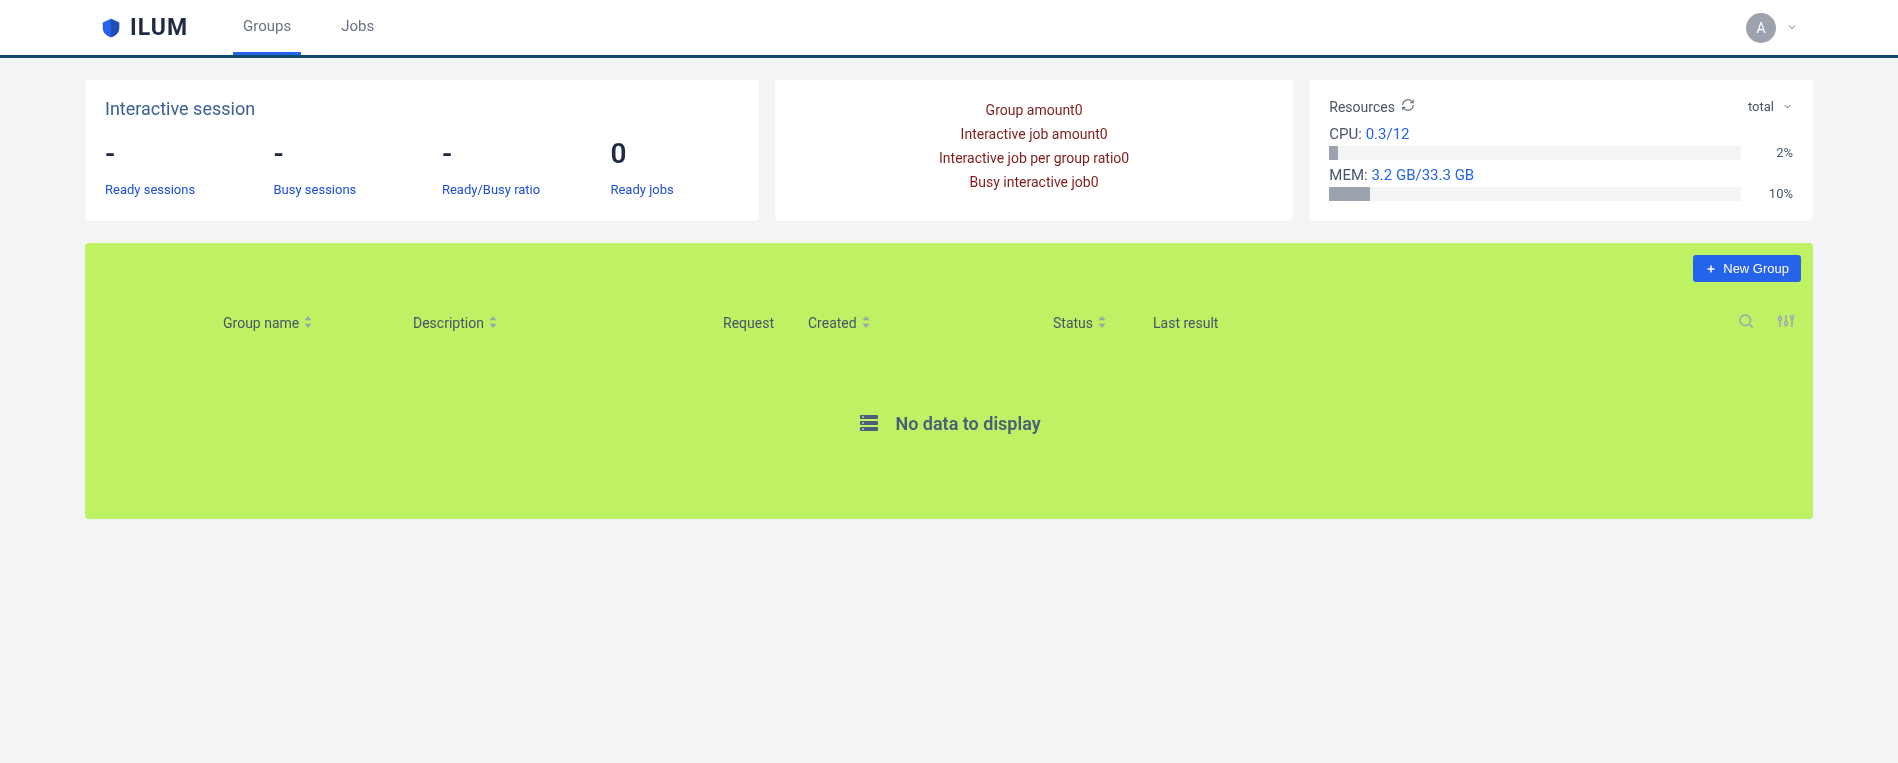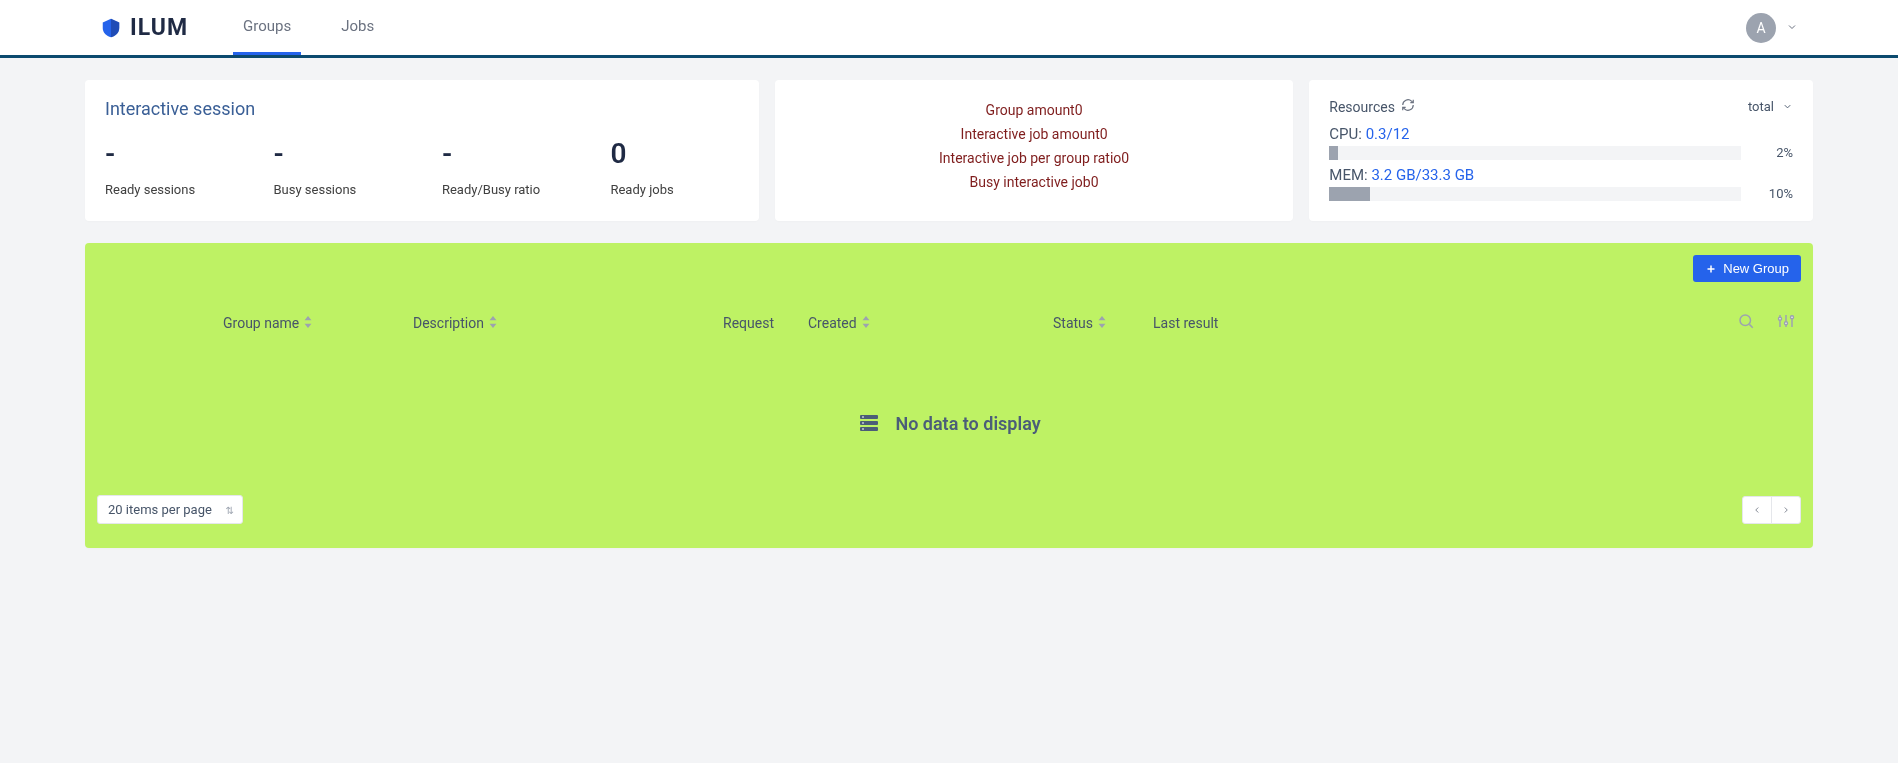--- a/index.html
+++ b/index.html
@@ -67,21 +67,21 @@
   }
   .card-session { flex: 0 0 39%; }
   .card-groups  { flex: 0 0 30%; }
   .card-res     { flex: 1; }
 
   .card-title { color: #3a5f96; font-size: 18px; margin-bottom: 18px; }
 
   .session-grid { display: flex; gap: 40px; }
   .session-item { flex: 1; }
   .session-val { font-size: 28px; font-weight: 600; color: #1f2a44; }
-  .session-label { font-size: 13px; color: #404040; margin-top: 12px; }
+  .session-label { font-size: 13px; color: #1d4ed8; margin-top: 12px; }
 
   .gmetric-row { display: flex; justify-content: center; font-size: 14px; color: #7f1d1d; padding: 4px 0; }
 
   .res-head { display: flex; align-items: center; gap: 6px; margin-bottom: 10px; }
   .res-title { color: #475569; font-size: 14px; }
   .res-sel { margin-left: auto; display: flex; align-items: center; gap: 8px; color: #475569; font-size: 13px; cursor: pointer; }
   .res-label { font-size: 15px; color: #475569; margin-top: 6px; }
   .res-val { color: #2563eb; }
   .res-bar-row { display: flex; align-items: center; gap: 16px; margin-top: 2px; }
   .bar-outer { flex: 1; height: 14px; background: #f3f4f6; }
@@ -335,32 +335,15 @@
         <rect x="3" y="4" width="18" height="4" rx="1"></rect>
           <rect x="3" y="10" width="18" height="4" rx="1"></rect>
           <rect x="3" y="16" width="18" height="4" rx="1"></rect>
         <rect x="5" y="5.5" width="2" height="1" fill="#fff"></rect>
           <rect x="5" y="11.5" width="2" height="1" fill="#fff"></rect>
           <rect x="5" y="17.5" width="2" height="1" fill="#fff"></rect>
       </svg>
       <span>No data to display</span>
     </div>
 
-    <div class="panel-bottom">
-      <div class="items-pp">
-        <span>20 items per page</span>
-      </div>
-      <div class="pager">
-        <div class="pager-btn">
-          <svg width="10" height="10" viewBox="0 0 24 24" fill="none" stroke="currentColor" stroke-width="2">
-              <polyline points="15 18 9 12 15 6"></polyline>
-            </svg>
-        </div>
-        <div class="pager-btn">
-          <svg width="10" height="10" viewBox="0 0 24 24" fill="none" stroke="currentColor" stroke-width="2">
-              <polyline points="9 18 15 12 9 6"></polyline>
-            </svg>
-        </div>
-      </div>
-    </div>
   </div>
 
 </div>
 
 </body></html>

